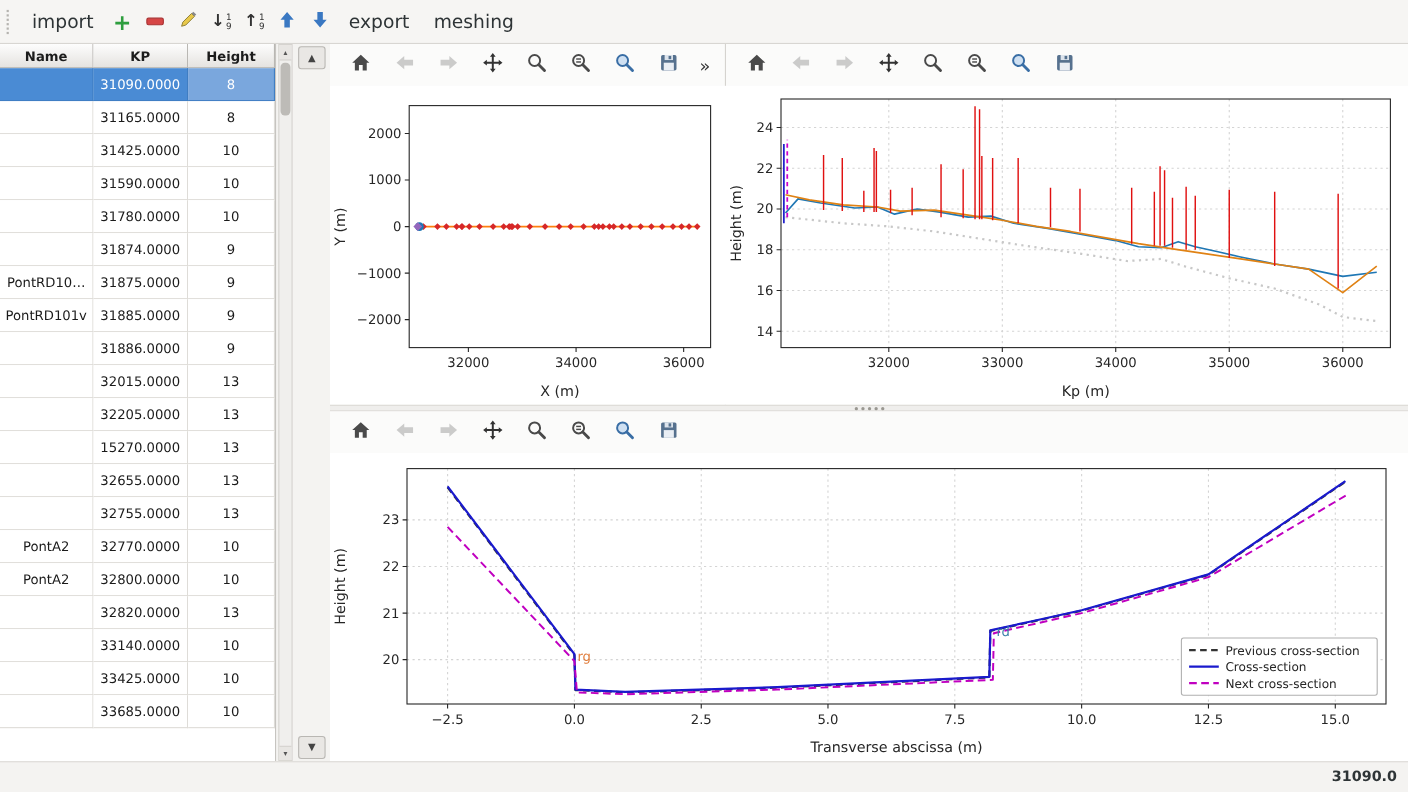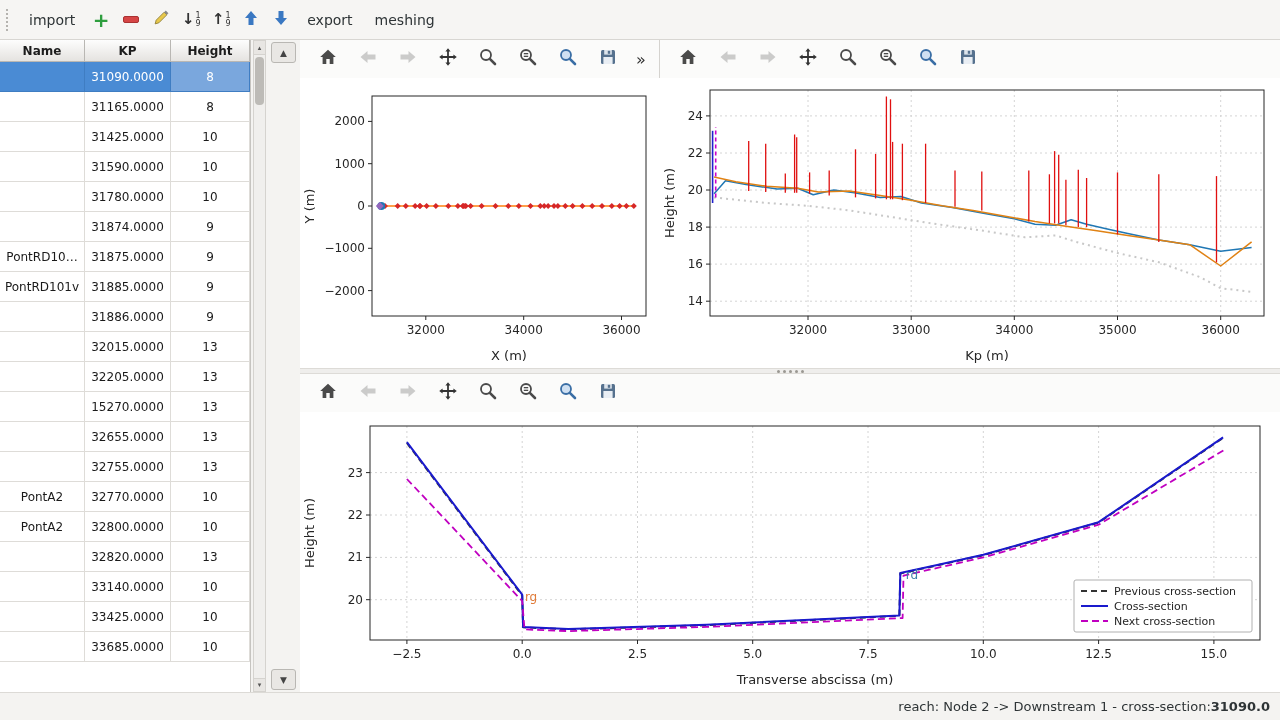--- a/index.html
+++ b/index.html
@@ -5,21 +5,21 @@
   html,body{margin:0;padding:0;}
   body{width:1280px;height:720px;overflow:hidden;position:relative;
        font-family:"DejaVu Sans","Liberation Sans",sans-serif;background:#f4f3f1;color:#222;}
   svg text{font-family:"DejaVu Sans","Liberation Sans",sans-serif;}
 
   
   .menubar{position:absolute;top:0;left:0;width:1280px;height:40px;background:#f6f5f3;
            border-bottom:1px solid #d8d6d2;display:flex;align-items:center;gap:4px;
            padding-left:6px;box-sizing:border-box;}
   .grip{width:3px;height:22px;border-left:2px dotted #b5b3af;margin-right:5px;}
-  .menu-label{font-size:14px;color:#2e3436;padding:4px 9px;}
+  .menu-label{font-size:17px;color:#2e3436;padding:4px 9px;}
   .tbtn{min-width:26px;height:26px;display:flex;align-items:center;justify-content:center;border-radius:3px;}
   .ic-add{color:#2e9e3e;font-size:20px;font-weight:bold;line-height:1;}
   .ic-remove{width:14px;height:5px;background:#d64545;border-radius:2px;border:1px solid #a93232;}
   .ic-sort{display:flex;align-items:center;gap:1px;}
   .ic-sort .arr{font-size:15px;color:#333;font-weight:bold;line-height:1;}
   .ic-sort .nums{display:flex;flex-direction:column;}
   .ic-sort .nums i{font-style:normal;font-size:8px;line-height:8px;color:#333;}
 
   
   .left-panel{position:absolute;top:40px;left:0;width:240px;height:652px;background:#f4f3f1;}
@@ -589,15 +589,14 @@
       <line x1="781" y1="179" x2="808" y2="179" stroke="#333333" stroke-width="2" stroke-dasharray="6 4"></line>
       <text x="814" y="183" font-size="11" fill="#262626">Previous cross-section</text>
       <line x1="781" y1="194" x2="808" y2="194" stroke="#1a1acd" stroke-width="2"></line>
       <text x="814" y="198" font-size="11" fill="#262626">Cross-section</text>
       <line x1="781" y1="209" x2="808" y2="209" stroke="#c000c0" stroke-width="2" stroke-dasharray="7 4"></line>
       <text x="814" y="213" font-size="11" fill="#262626">Next cross-section</text>
     </svg>
 </div>
 
 <div class="statusbar">
-  <span>reach: Node 2 -&gt; Downstream 1 - cross-section: </span>
     <b>31090.0</b>
 </div>
 
 </body></html>

